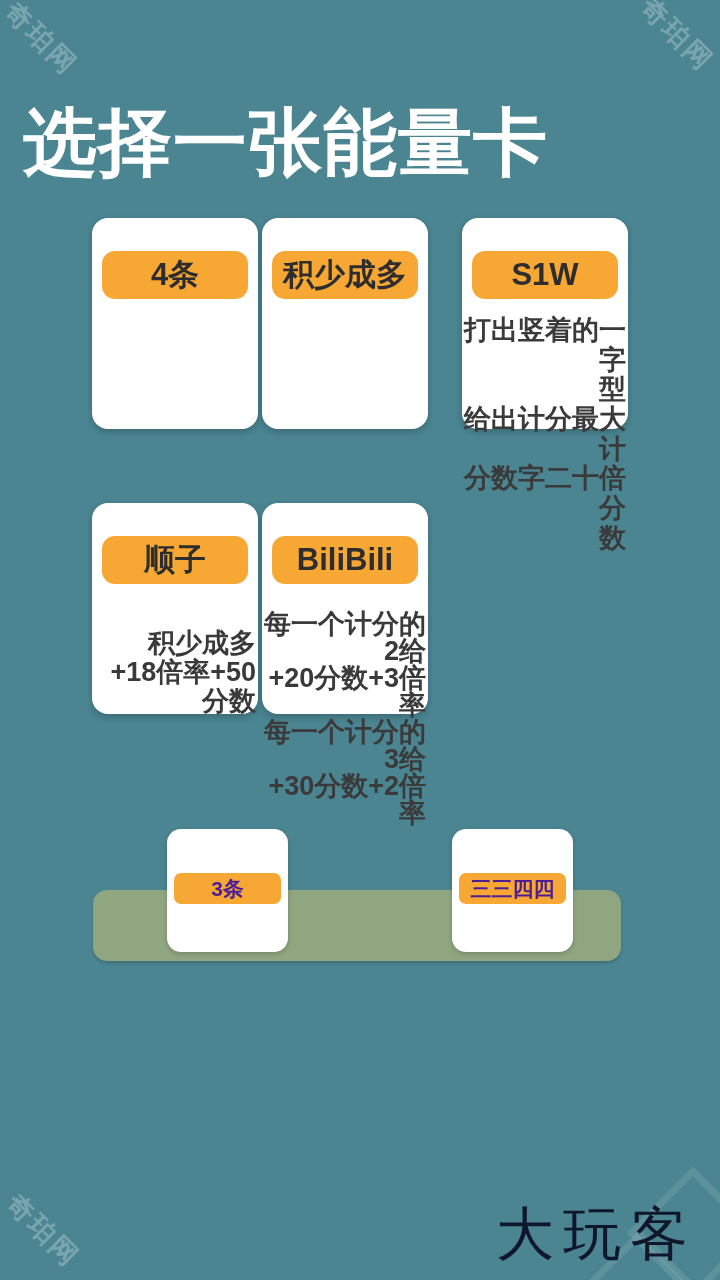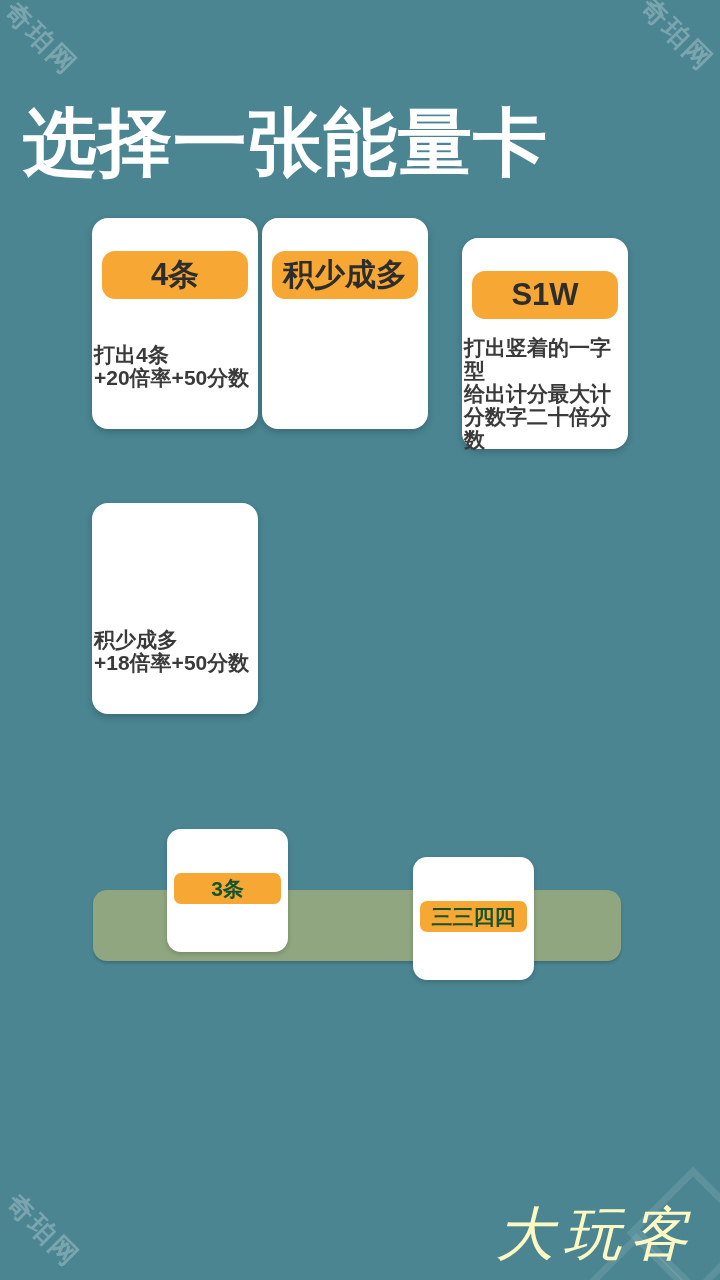--- a/index.html
+++ b/index.html
@@ -28,62 +28,61 @@
   
   .card{
     position:absolute;width:166px;height:211px;
     background:#ffffff;border-radius:16px;
     box-shadow:0 3px 7px rgba(0,0,0,0.20);
   }
   .card.r1{top:218px;}
   .card.r2{top:503px;}
   .card.c0{left:92px;}
   .card.c1{left:262px;}
-  .card.c2{left:462px;margin-top:20px;}
+  .card.c2{left:462px;}
   .badge{
     position:absolute;left:10px;right:10px;top:33px;height:48px;
     background:#f7a733;border-radius:13px;
     color:#2d2d2d;font-size:31px;font-weight:800;
     line-height:48px;text-align:center;white-space:nowrap;overflow:hidden;
   }
   .card-body{
     position:absolute;left:2px;right:2px;
-    text-align:left;color:#3a3a3a;
-    font-size:21px;font-weight:bold;line-height:1.08;
+    text-align:right;color:#3a3a3a;
+    font-size:27px;font-weight:bold;line-height:1.08;
     white-space:pre-line;
   }
   .body-a{top:126px;}
   .body-b{top:128px;}
   .body-s1w{top:98px;line-height:1.10;}
   .body-bili{top:108px;line-height:1.00;}
   
   .tray{
     position:absolute;left:93px;top:890px;width:528px;height:71px;
     background:#8fa680;border-radius:14px;
     box-shadow:0 2px 3px rgba(0,0,0,0.18);
   }
   .hand-card{
     position:absolute;top:829px;width:121px;height:123px;
     background:#ffffff;border-radius:14px;
     box-shadow:0 2px 5px rgba(0,0,0,0.18);
   }
   .hand-card.h0{left:167px;}
-  .hand-card.h1{left:413px;margin-top:28px;}
+  .hand-card.h1{left:452px;}
   .hand-badge{
     position:absolute;left:7px;right:7px;top:44px;height:31px;
     background:#f7a733;border-radius:7px;
-    color:#14532d;font-size:21px;font-weight:800;
+    color:#4c1d95;font-size:21px;font-weight:800;
     line-height:31px;text-align:center;white-space:nowrap;overflow:hidden;
   }
   
   .logo{
     position:absolute;left:496px;top:1196px;width:224px;
-    color:#fef9c3;font-size:58px;font-weight:500;letter-spacing:9px;
+    color:#0f172a;font-size:58px;font-weight:500;letter-spacing:9px;
     white-space:nowrap;
-    font-style:italic;
   }
   .diamond{
     position:absolute;border:7px solid rgba(170,198,203,0.20);
     transform:rotate(45deg);
   }
   .d1{left:646px;top:1186px;width:80px;height:80px;}
   .d2{left:600px;top:1246px;width:66px;height:66px;}
 </style>
 </head>
 <body>
@@ -91,38 +90,44 @@
 <div class="screen">
 
   <div class="wm wm-tl">奇珀网</div>
   <div class="wm wm-tr">奇珀网</div>
   <div class="wm wm-bl">奇珀网</div>
 
   <div class="title">选择一张能量卡</div>
 
   <div class="card r1 c0">
     <div class="badge">4条</div>
-    <div class="card-body body-a">打出4条
-+20倍率+50分数</div>
   </div>
   <div class="card r1 c1">
     <div class="badge">积少成多</div>
   </div>
   <div class="card r1 c2">
     <div class="badge">S1W</div>
     <div class="card-body body-s1w">打出竖着的一字
 型
 给出计分最大计
 分数字二十倍分
 数</div>
   </div>
 
   <div class="card r2 c0">
+    <div class="badge">顺子</div>
     <div class="card-body body-a">积少成多
 +18倍率+50分数</div>
+  </div>
+  <div class="card r2 c1">
+    <div class="badge">BiliBili</div>
+    <div class="card-body body-bili">每一个计分的2给
++20分数+3倍率
+每一个计分的3给
++30分数+2倍率</div>
   </div>
 
   <div class="tray"></div>
 
   <div class="hand-card h0">
     <div class="hand-badge">3条</div>
   </div>
   <div class="hand-card h1">
     <div class="hand-badge">三三四四</div>
   </div>

